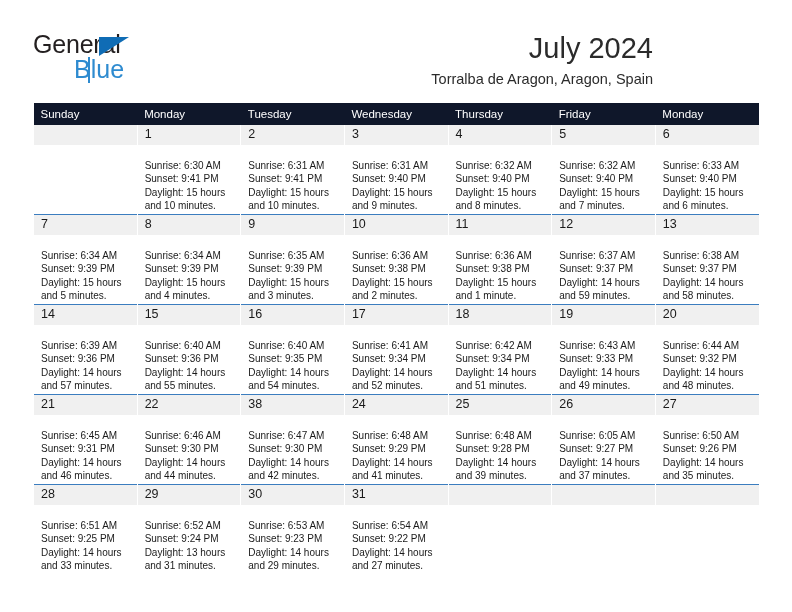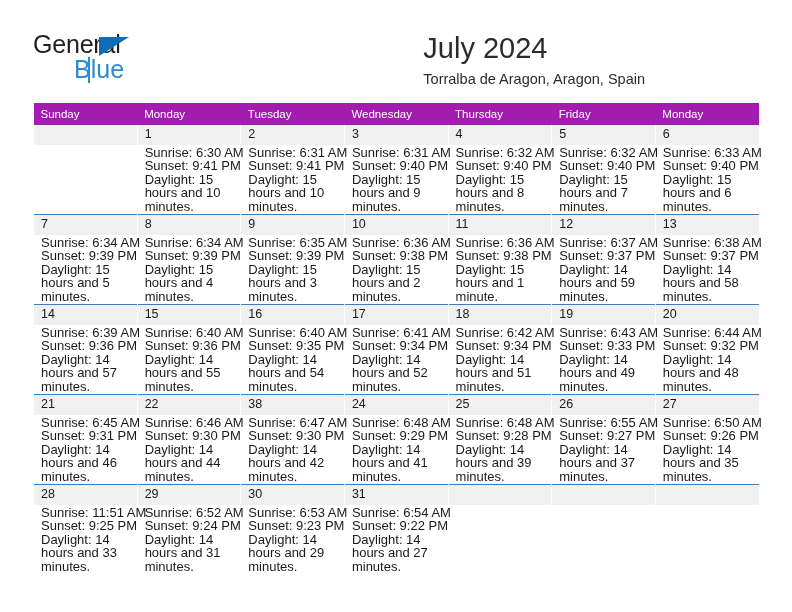--- a/index.html
+++ b/index.html
@@ -66,23 +66,23 @@
     position: absolute;
     left: 55px;
     top: 27px;
     width: 2px;
     height: 26px;
     background: #2e8bd0;
   }
 
   .title-block {
     position: absolute;
-    right: 8px;
+    right: 0;
     top: 0;
-    text-align: left;
+    text-align: right;
   }
   .cal-title {
     font-size: 29px;
     color: #2b2b2b;
     line-height: 36px;
     white-space: nowrap;
   }
   .cal-subtitle {
     font-size: 14.5px;
     color: #2b2b2b;
@@ -97,21 +97,21 @@
     left: 33px;
     top: 103px;
     width: 726px;
   }
   table.cal {
     width: 726px;
     border-collapse: collapse;
     table-layout: fixed;
   }
   table.cal th {
-    background: #a21caf;
+    background: #0f172a;
     color: #ffffff;
     font-weight: normal;
     font-size: 11.5px;
     text-align: left;
     padding: 5px 0 5px 7px;
     height: 12px;
     border: none;
   }
   td.day {
     vertical-align: top;
@@ -130,22 +130,22 @@
     color: #1a1a1a;
     padding: 3px 0 4px 7px;
     height: 13px;
     line-height: 13px;
   }
   td.empty .daynum {
     background: #f0f0f0;
     color: transparent;
   }
   .info {
-    padding: 1px 6px 0 7px;
-    font-size: 13px;
+    padding: 14px 6px 0 7px;
+    font-size: 10px;
     line-height: 13.4px;
     color: #1a1a1a;
   }
   .info div {
     white-space: nowrap;
   }
   .info .daylight {
     white-space: normal;
   }
 </style>
@@ -390,49 +390,49 @@
               <div class="daynum">25</div>
               <div class="info">
                 <div>Sunrise: 6:48 AM</div>
                 <div>Sunset: 9:28 PM</div>
                 <div class="daylight">Daylight: 14 hours and 39 minutes.</div>
               </div>
             </td>
             <td class="day">
               <div class="daynum">26</div>
               <div class="info">
-                <div>Sunrise: 6:55 AM</div>
+                <div>Sunrise: 6:05 AM</div>
                 <div>Sunset: 9:27 PM</div>
                 <div class="daylight">Daylight: 14 hours and 37 minutes.</div>
               </div>
             </td>
             <td class="day">
               <div class="daynum">27</div>
               <div class="info">
                 <div>Sunrise: 6:50 AM</div>
                 <div>Sunset: 9:26 PM</div>
                 <div class="daylight">Daylight: 14 hours and 35 minutes.</div>
               </div>
             </td>
           </tr>
           <tr class="week">
             <td class="day">
               <div class="daynum">28</div>
               <div class="info">
-                <div>Sunrise: 11:51 AM</div>
+                <div>Sunrise: 6:51 AM</div>
                 <div>Sunset: 9:25 PM</div>
                 <div class="daylight">Daylight: 14 hours and 33 minutes.</div>
               </div>
             </td>
             <td class="day">
               <div class="daynum">29</div>
               <div class="info">
                 <div>Sunrise: 6:52 AM</div>
                 <div>Sunset: 9:24 PM</div>
-                <div class="daylight">Daylight: 14 hours and 31 minutes.</div>
+                <div class="daylight">Daylight: 13 hours and 31 minutes.</div>
               </div>
             </td>
             <td class="day">
               <div class="daynum">30</div>
               <div class="info">
                 <div>Sunrise: 6:53 AM</div>
                 <div>Sunset: 9:23 PM</div>
                 <div class="daylight">Daylight: 14 hours and 29 minutes.</div>
               </div>
             </td>

